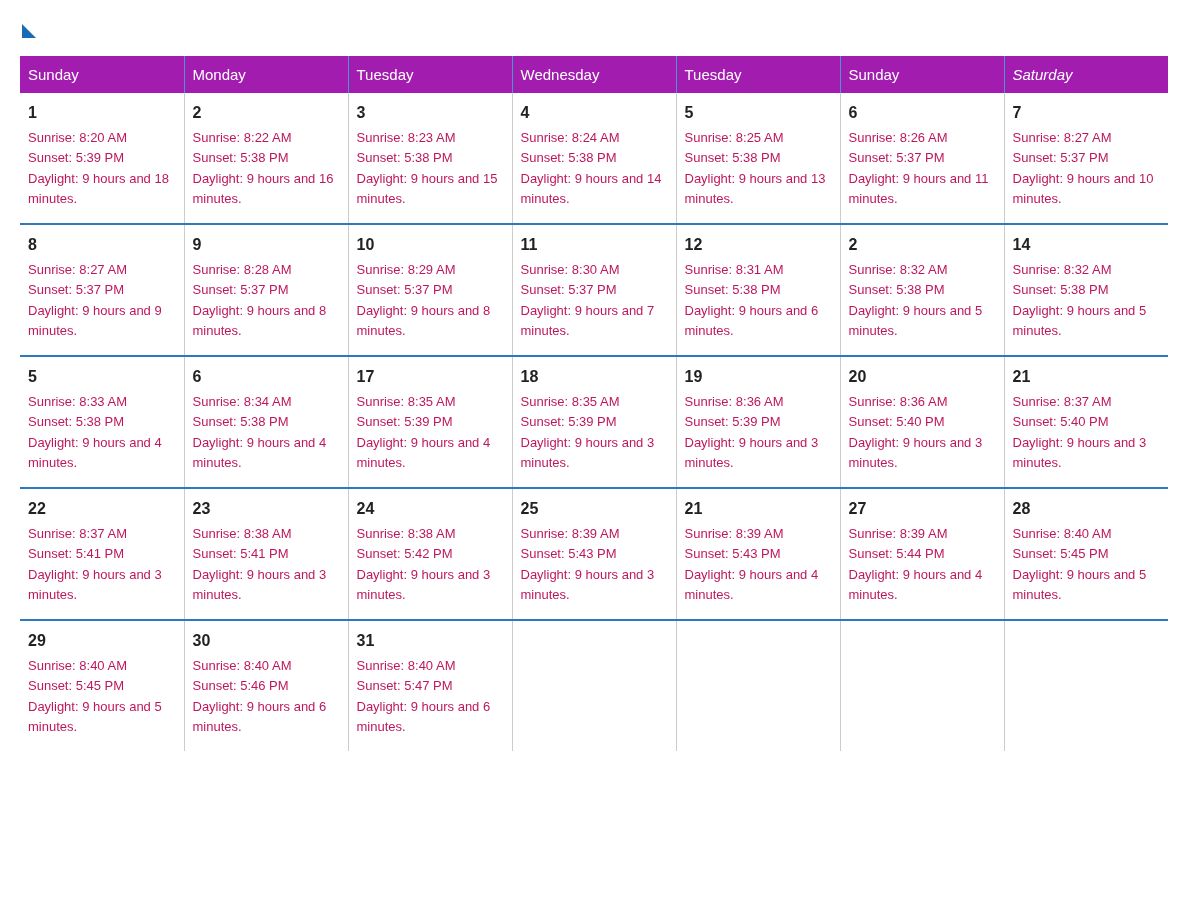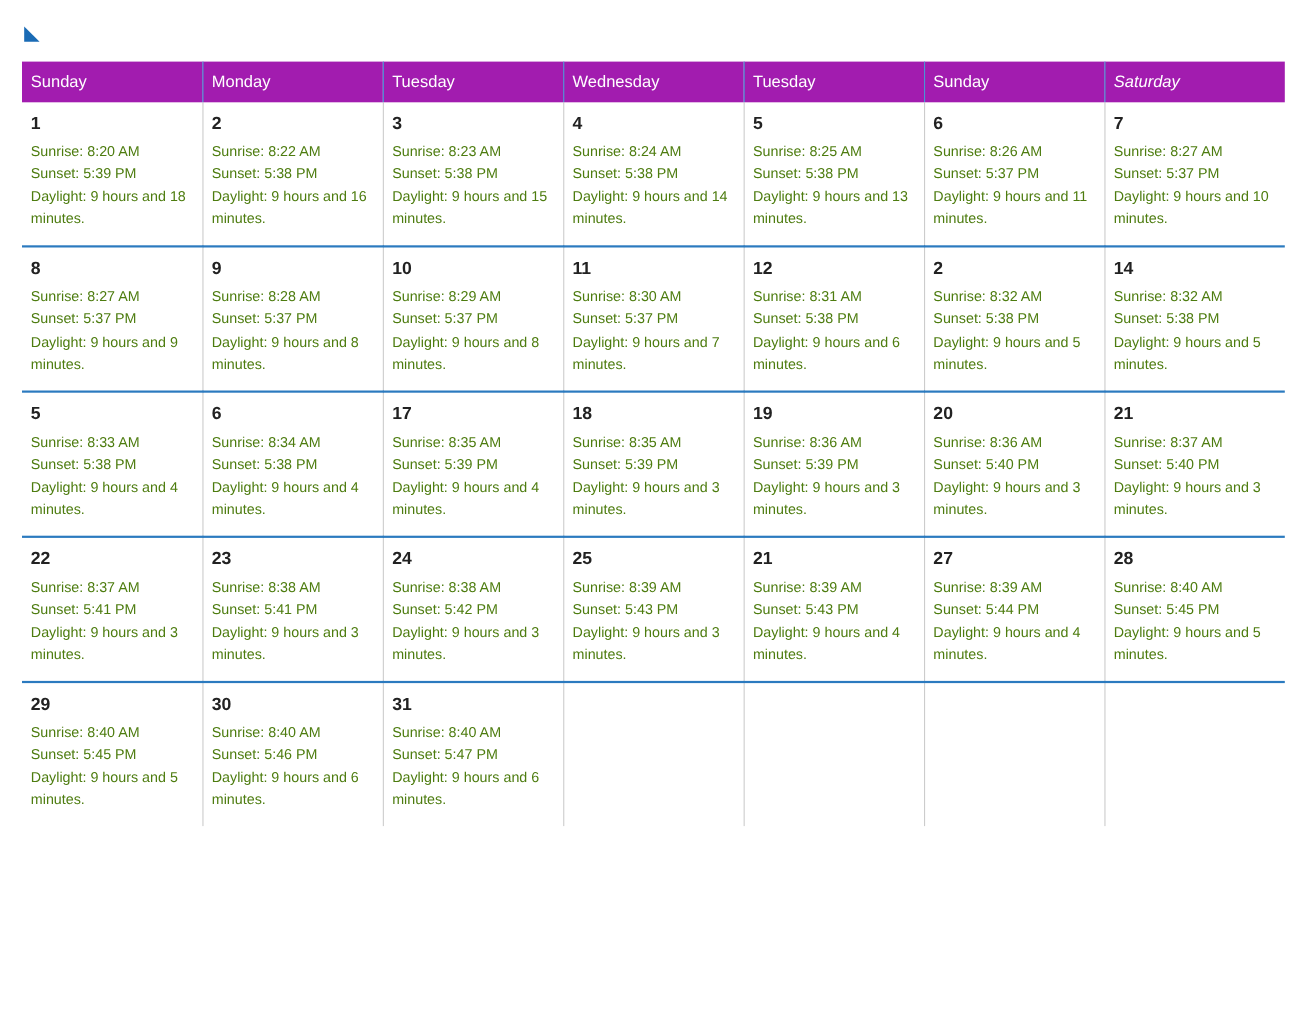--- a/index.html
+++ b/index.html
@@ -96,21 +96,21 @@
     tbody td:last-child { border-right: none; }
     .day-num {
       font-size: 16px;
       font-weight: bold;
       color: #222;
       display: block;
       margin-bottom: 3px;
     }
     .day-info {
       font-size: 13px;
-      color: #4d7c0f;
+      color: #be185d;
       line-height: 1.5;
     }
     .empty-cell {
       background: #fff;
     }
   </style>
 </head>
 <body>
 
 <div class="header">

